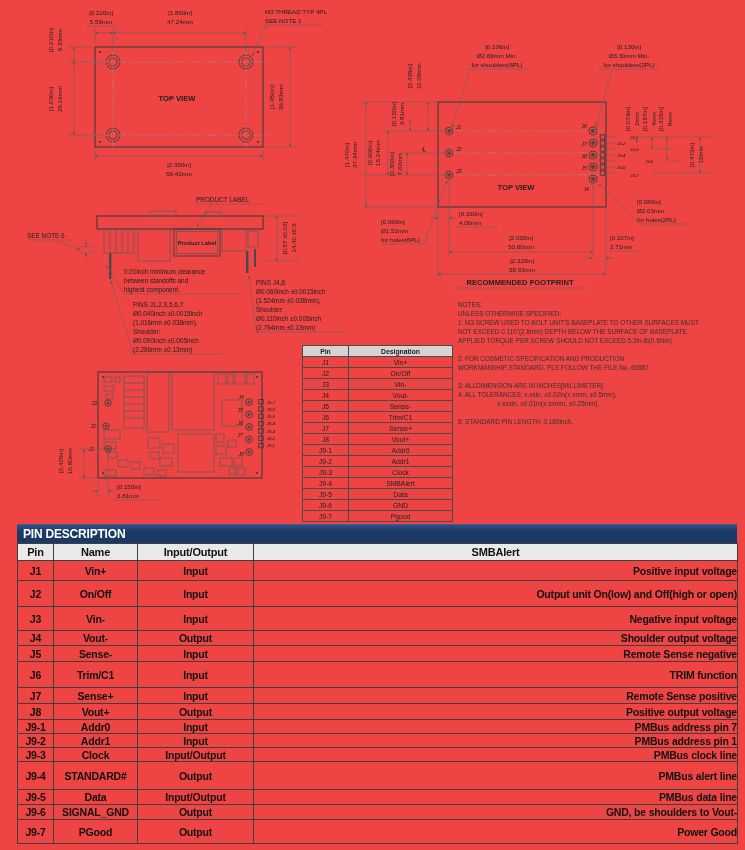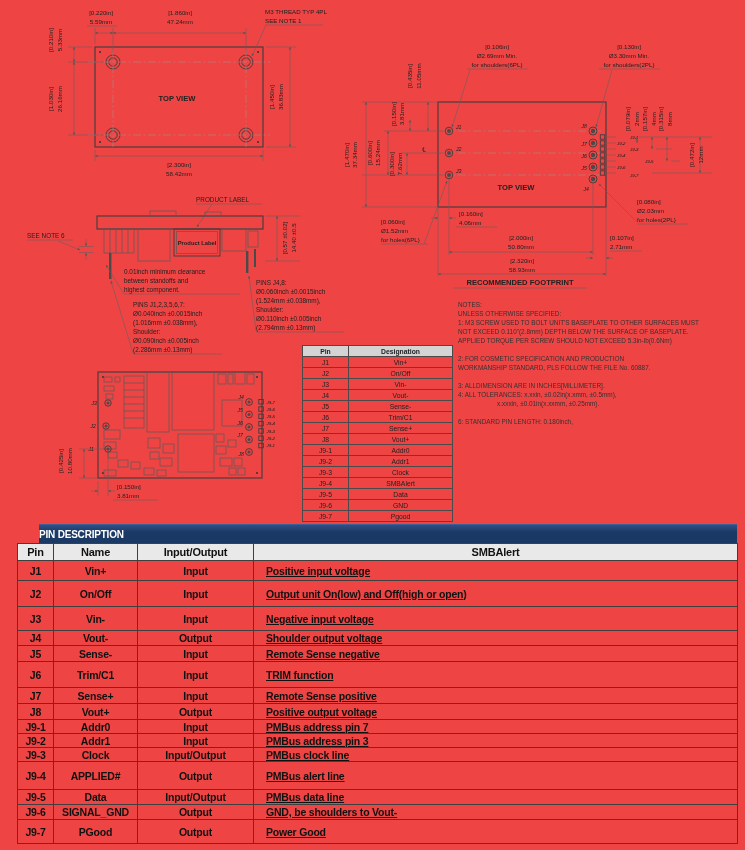--- a/index.html
+++ b/index.html
@@ -28,27 +28,27 @@
     height:10px;padding:0;color:#222;}
   .pintbl th{background:#d4d4d4;font-weight:bold;}
 
   
   .notes{position:absolute;left:458px;top:300px;width:285px;}
   .nline{font-size:6.4px;line-height:9px;min-height:9px;white-space:pre;color:#333;}
 
   
   .pindesc{position:absolute;left:17px;top:524px;width:720px;}
   .pd-bar{height:19px;background:linear-gradient(#2e4f86 0%,#1b3965 40%);
-    border-top:1.5px solid #3d5f96;color:#fff;font-weight:bold;font-size:10px;
-    line-height:19px;letter-spacing:-0.2px;box-sizing:border-box;margin-left:22px;}
+    border-top:1.5px solid #3d5f96;color:#fff;font-weight:bold;font-size:12px;
+    line-height:19px;padding-left:6px;letter-spacing:-0.2px;box-sizing:border-box;}
   .pindesc table{border-collapse:collapse;width:720px;table-layout:fixed;border:1.5px solid #222;}
   .pindesc th,.pindesc td{border:1px solid #3f3f3f;color:#111;letter-spacing:-0.2px;}
   .pindesc th{background:#e9e9ea;font-size:11px;font-weight:bold;height:16px;text-align:center;padding:0;}
   .pindesc td{font-size:10.5px;font-weight:bold;text-align:center;padding:0;}
-  .pindesc td.func{text-align:left;padding-left:12px;text-decoration:underline;}
+  .pindesc td.func{text-align:right;padding-left:12px;}
   .pindesc tbody tr:nth-child(1){height:20px;}
   .pindesc tbody tr:nth-child(2){height:26px;}
   .pindesc tbody tr:nth-child(3){height:24px;}
   .pindesc tbody tr:nth-child(4){height:15px;}
   .pindesc tbody tr:nth-child(5){height:16px;}
   .pindesc tbody tr:nth-child(6){height:26px;}
   .pindesc tbody tr:nth-child(7){height:16px;}
   .pindesc tbody tr:nth-child(8){height:16px;}
   .pindesc tbody tr:nth-child(9){height:14px;}
   .pindesc tbody tr:nth-child(10){height:14px;}
@@ -597,31 +597,31 @@
           <tr>
           <td>J9-1</td>
           <td>Addr0</td>
           <td>Input</td>
           <td class="func">PMBus address pin 7</td>
         </tr>
           <tr>
           <td>J9-2</td>
           <td>Addr1</td>
           <td>Input</td>
-          <td class="func">PMBus address pin 3</td>
+          <td class="func">PMBus address pin 1</td>
         </tr>
           <tr>
           <td>J9-3</td>
           <td>Clock</td>
           <td>Input/Output</td>
           <td class="func">PMBus clock line</td>
         </tr>
           <tr>
           <td>J9-4</td>
-          <td>APPLIED#</td>
+          <td>STANDARD#</td>
           <td>Output</td>
           <td class="func">PMBus alert line</td>
         </tr>
           <tr>
           <td>J9-5</td>
           <td>Data</td>
           <td>Input/Output</td>
           <td class="func">PMBus data line</td>
         </tr>
           <tr>

